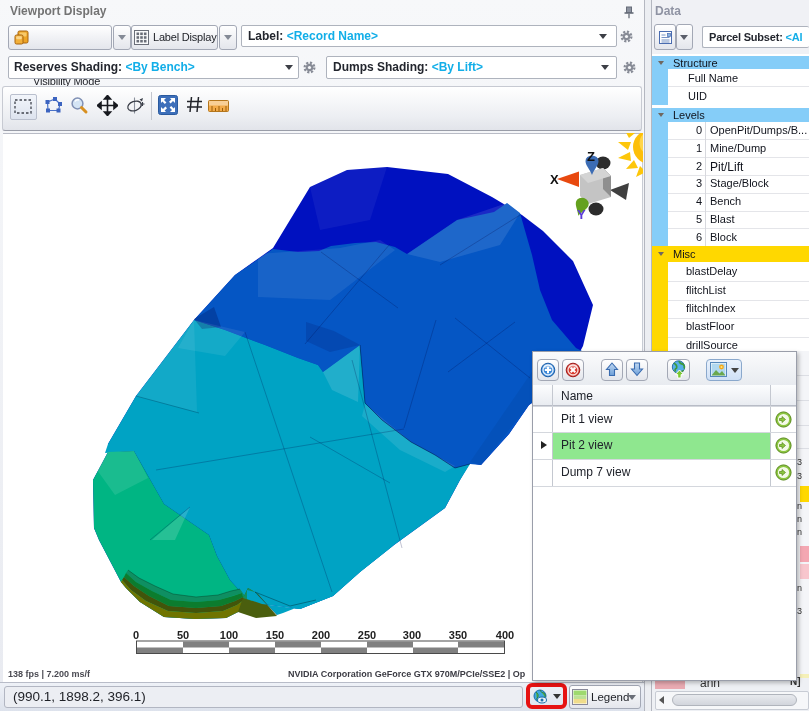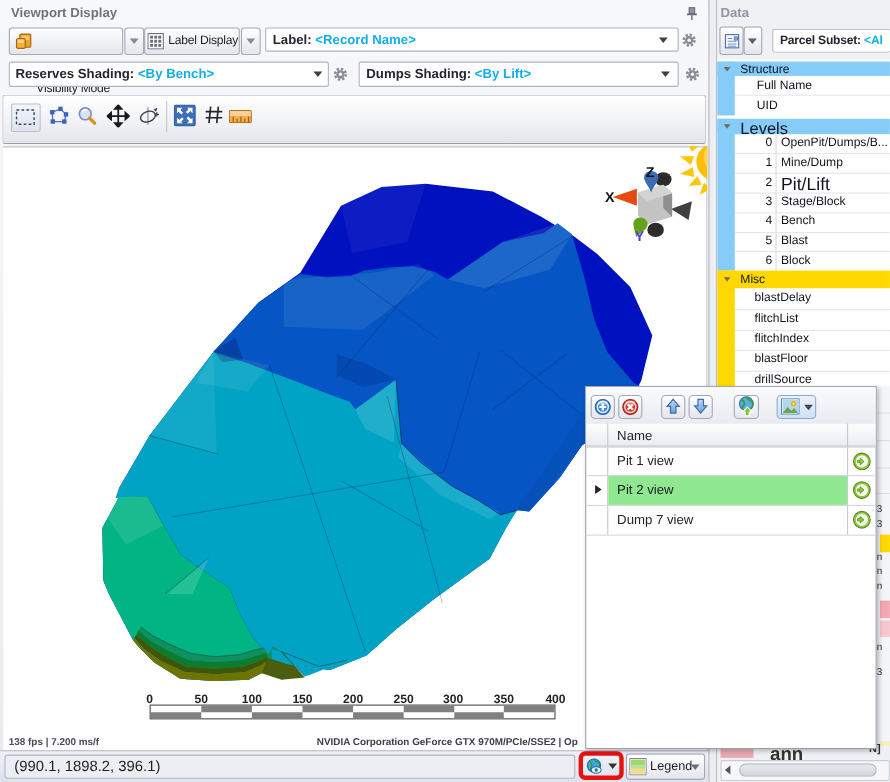--- a/index.html
+++ b/index.html
@@ -315,28 +315,28 @@
   <div class="abs" style="left:53px;top:68px;width:1px;height:124px;background:#d8d9de;"></div>
 
   <div class="abs" style="left:0;top:2px;width:157px;height:13px;background:#85cdf8;"></div>
   <div class="abs" style="left:6px;top:7px;width:0;height:0;border-left:3.5px solid transparent;border-right:3.5px solid transparent;border-top:4.5px solid #70675f;"></div>
   <div class="abs" style="left:21px;top:3px;font-size:11px;color:#10131c;">Structure</div>
   <div class="abs" style="left:36px;top:18px;font-size:11px;color:#10131c;">Full Name</div>
   <div class="abs" style="left:36px;top:36px;font-size:11px;color:#10131c;">UID</div>
 
   <div class="abs" style="left:0;top:54px;width:157px;height:14px;background:#85cdf8;"></div>
   <div class="abs" style="left:6px;top:59px;width:0;height:0;border-left:3.5px solid transparent;border-right:3.5px solid transparent;border-top:4.5px solid #70675f;"></div>
-  <div class="abs" style="left:21px;top:55px;font-size:15px;color:#10131c;">Levels</div>
+  <div class="abs" style="left:21px;top:55px;font-size:11px;color:#10131c;">Levels</div>
 
   <div class="abs" style="left:44px;top:70px;font-size:11px;color:#10131c;">0</div>
   <div class="abs" style="left:58px;top:70px;font-size:11px;color:#10131c;">OpenPit/Dumps/B...</div>
   <div class="abs" style="left:44px;top:88px;font-size:11px;color:#10131c;">1</div>
   <div class="abs" style="left:58px;top:88px;font-size:11px;color:#10131c;">Mine/Dump</div>
   <div class="abs" style="left:44px;top:106px;font-size:11px;color:#10131c;">2</div>
-  <div class="abs" style="left:58px;top:106px;font-size:16px;color:#10131c;">Pit/Lift</div>
+  <div class="abs" style="left:58px;top:106px;font-size:12px;color:#10131c;">Pit/Lift</div>
   <div class="abs" style="left:44px;top:123px;font-size:11px;color:#10131c;">3</div>
   <div class="abs" style="left:58px;top:123px;font-size:11px;color:#10131c;">Stage/Block</div>
   <div class="abs" style="left:44px;top:141px;font-size:11px;color:#10131c;">4</div>
   <div class="abs" style="left:58px;top:141px;font-size:11px;color:#10131c;">Bench</div>
   <div class="abs" style="left:44px;top:159px;font-size:11px;color:#10131c;">5</div>
   <div class="abs" style="left:58px;top:159px;font-size:11px;color:#10131c;">Blast</div>
   <div class="abs" style="left:44px;top:177px;font-size:11px;color:#10131c;">6</div>
   <div class="abs" style="left:58px;top:177px;font-size:11px;color:#10131c;">Block</div>
 
   <div class="abs" style="left:0;top:192px;width:157px;height:16px;background:#ffd800;"></div>
@@ -362,21 +362,21 @@
   <div class="abs" style="left:0;top:176px;font-size:9px;color:#333;">n</div>
   <div class="abs" style="left:3px;top:195px;width:9px;height:16px;background:#f4a7b2;"></div>
   <div class="abs" style="left:3px;top:213px;width:9px;height:15px;background:#f8c6cd;"></div>
   <div class="abs" style="left:0;top:232px;font-size:9px;color:#333;">n</div>
   <div class="abs" style="left:0;top:255px;font-size:9px;color:#333;">3</div>
   <div class="abs" style="left:3px;top:323px;width:9px;height:7px;background:#f5f0b8;"></div>
 </div>
 
 <div class="abs" style="left:652px;top:678px;width:157px;height:33px;background:#eef0f4;"></div>
 <div class="abs" style="left:655px;top:679px;width:30px;height:10px;background:#e9aab2;"></div>
-<div class="abs" style="left:700px;top:676px;font-size:17px;font-weight:bold;color:#333;">ann</div>
+<div class="abs" style="left:700px;top:676px;font-size:12px;font-weight:normal;color:#333;">ann</div>
 <div class="abs" style="left:790px;top:676px;font-size:10px;font-weight:bold;color:#333;">N]</div>
 <div class="abs" style="left:655px;top:691px;width:154px;height:19px;background:#f6f7f9;border:1px solid #c8ccd4;border-radius:2px;box-sizing:border-box;"></div>
 <div class="abs" style="left:659px;top:696px;width:0;height:0;border-top:4px solid transparent;border-bottom:4px solid transparent;border-right:5px solid #555;"></div>
 <div class="abs" style="left:672px;top:694px;width:125px;height:12px;background:linear-gradient(#e8eaee,#d2d5dc);border:1px solid #b0b4bc;border-radius:6px;box-sizing:border-box;"></div>
 
 <div class="abs" style="left:532px;top:351px;width:265px;height:330px;background:#fff;border:1px solid #9a9eaa;box-shadow:2px 2px 4px rgba(0,0,0,0.25);box-sizing:border-box;">
   <div class="abs" style="left:0;top:0;width:263px;height:33px;background:linear-gradient(#fafbfc,#e8ebf0);border-bottom:1px solid #c8ccd4;"></div>
 </div>
 
 <div class="btn" style="left:537px;top:359px;width:22px;height:22px;border-radius:4px;"></div>

